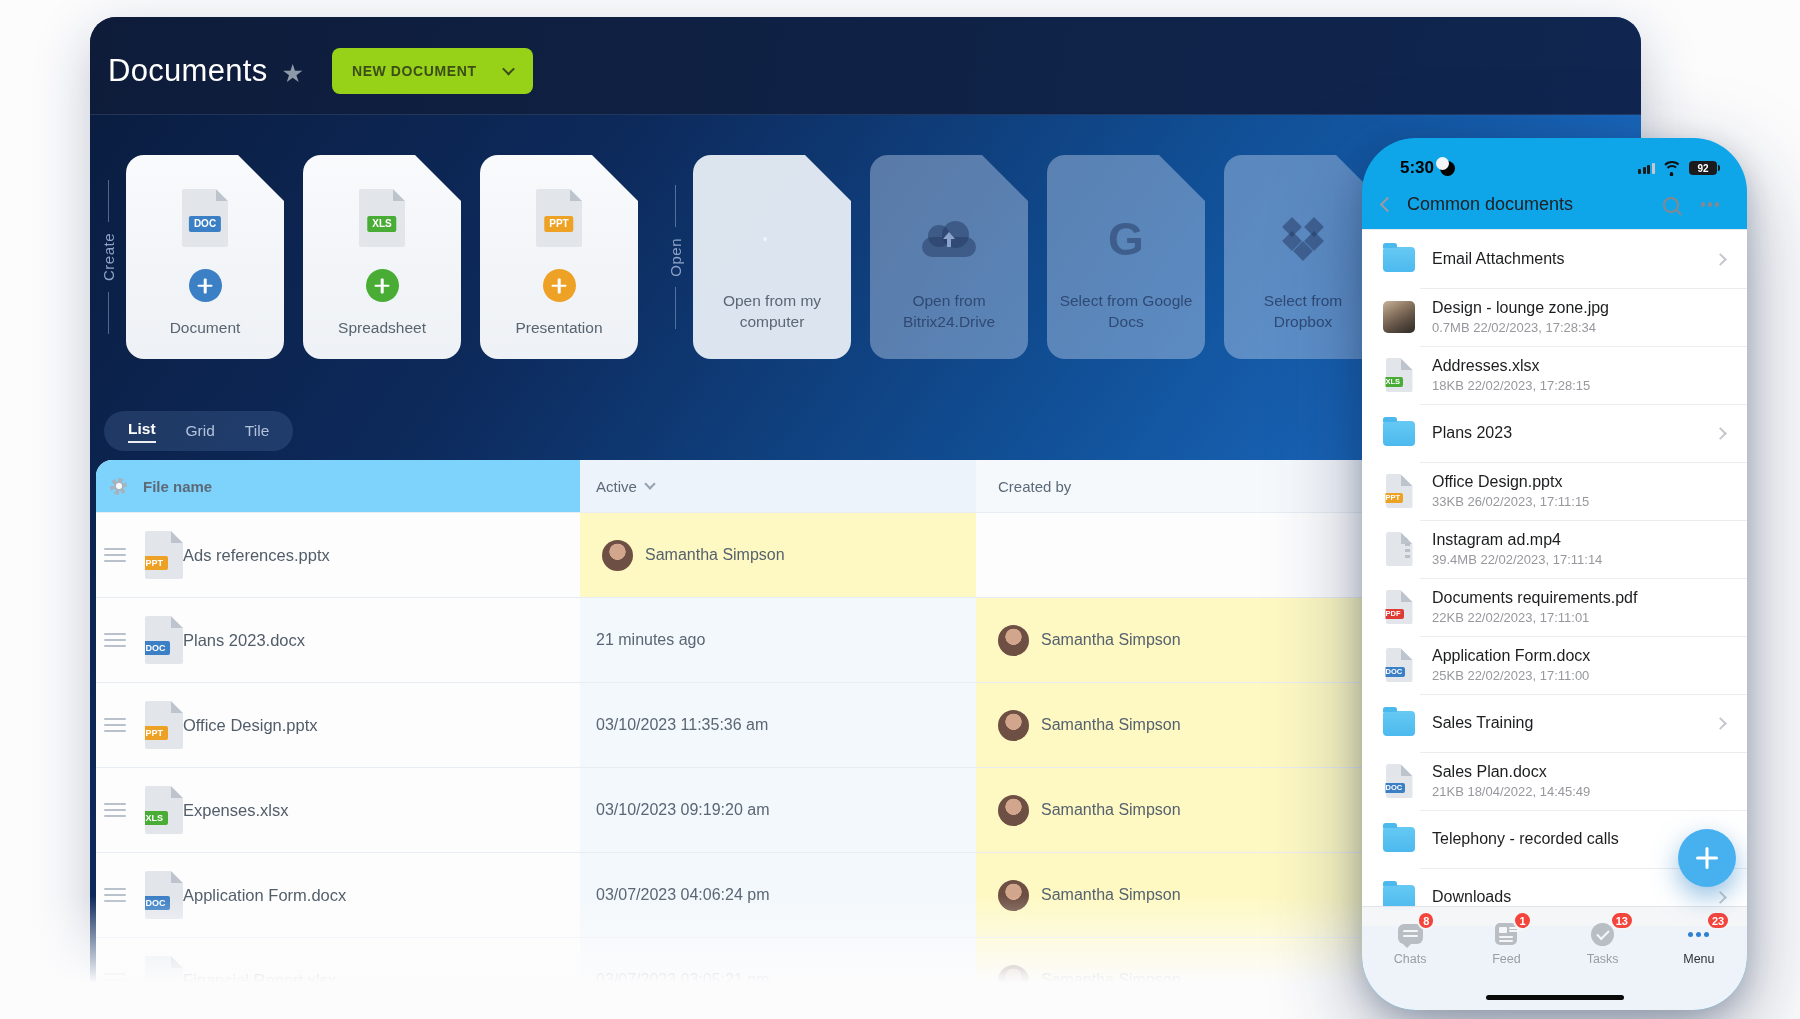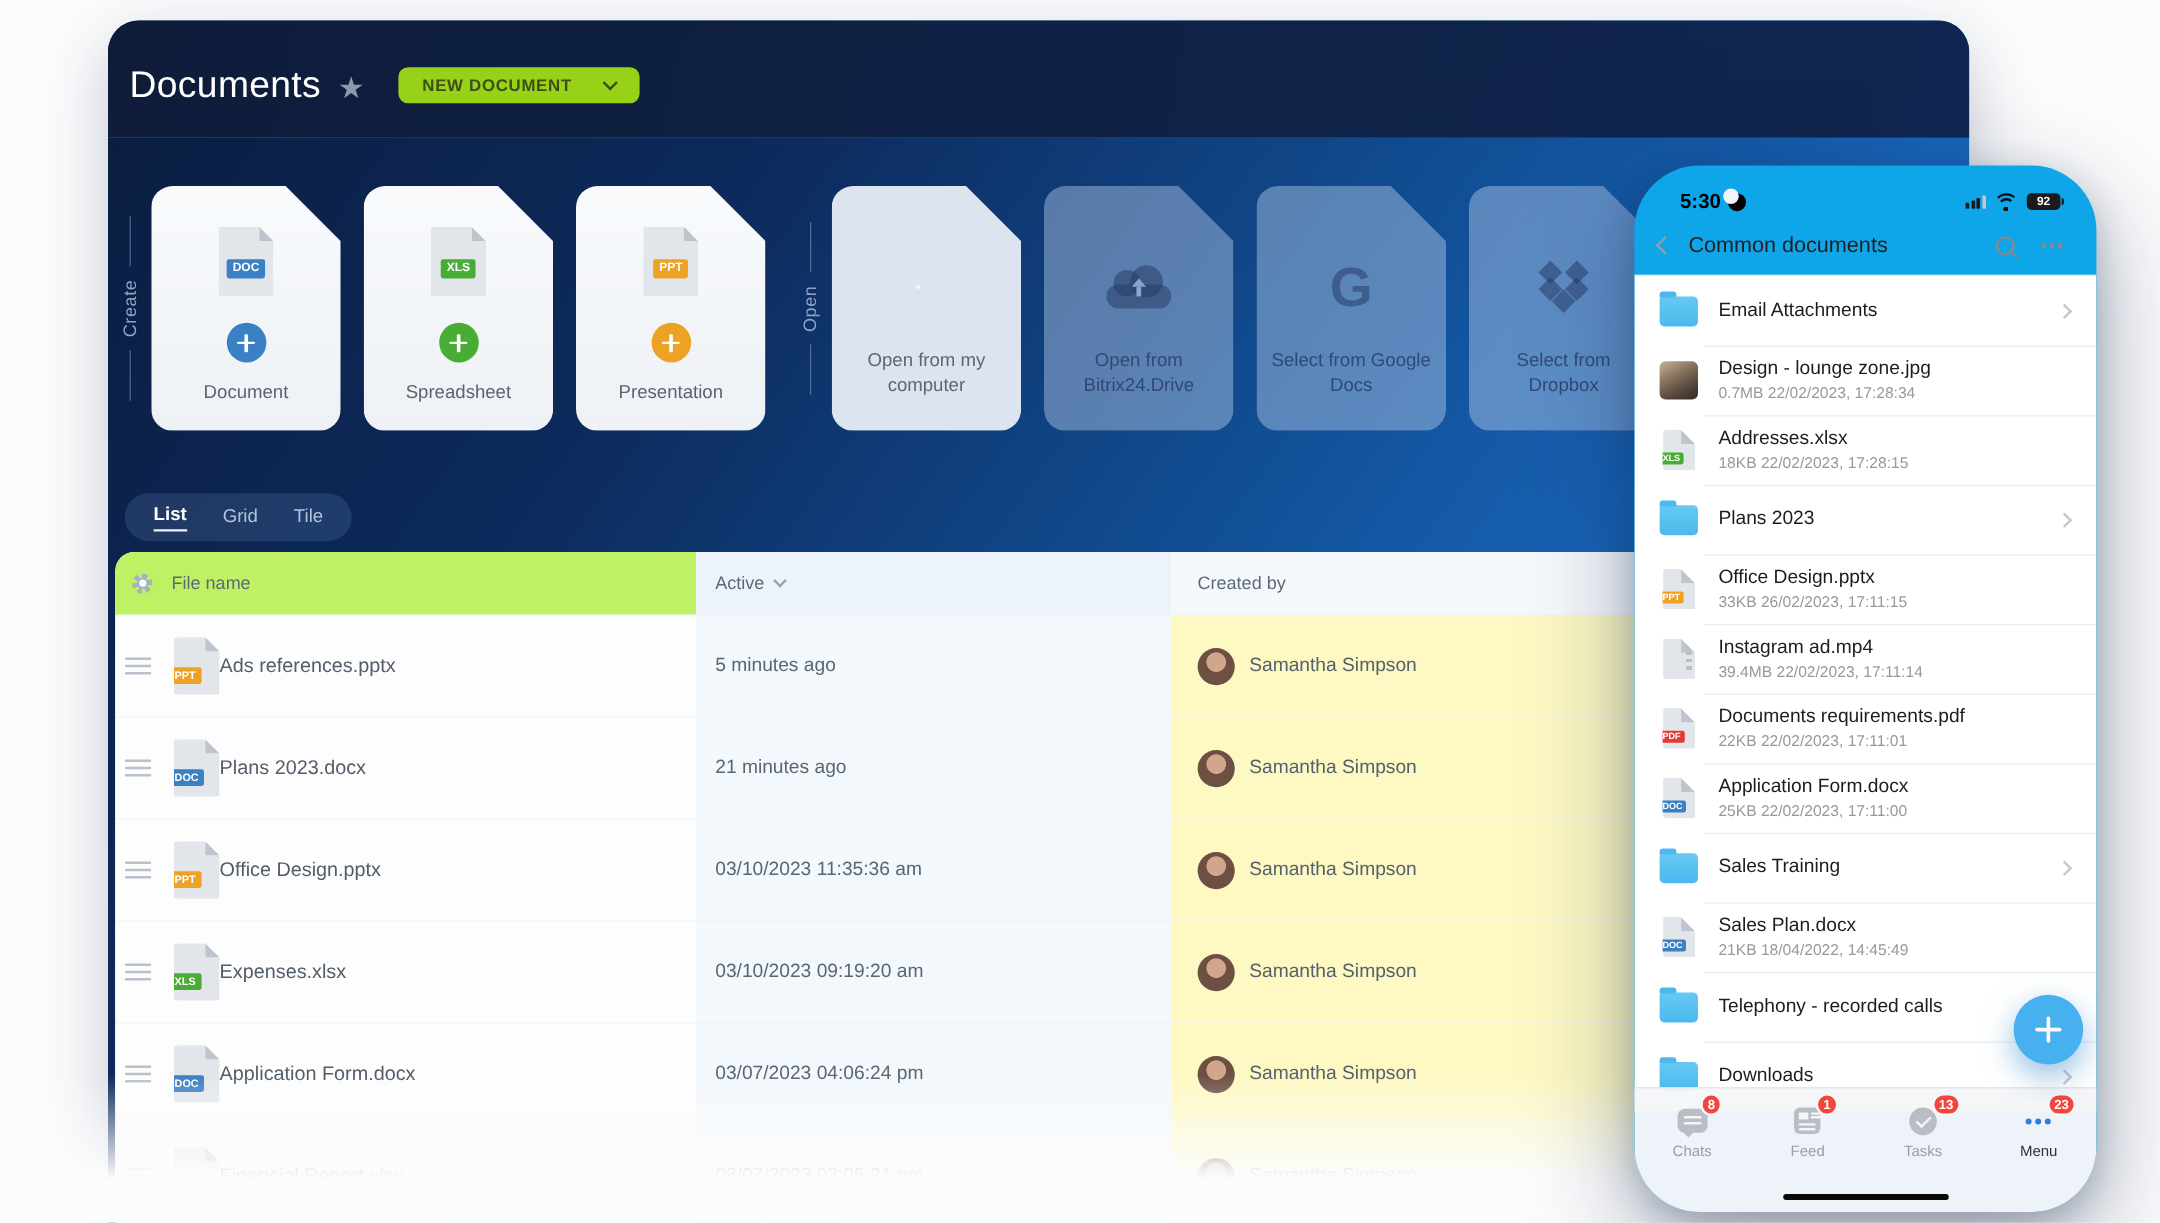--- a/index.html
+++ b/index.html
@@ -12,21 +12,21 @@
             background:linear-gradient(125deg,#0a1c3e 0%,#0d2a5c 28%,#115097 55%,#1d6fc9 78%,#3187dc 100%);
             box-shadow:0 18px 55px rgba(25,45,85,.25); }
 
   .win-header { position:absolute; top:0; left:0; right:0; height:98px;
                 background:linear-gradient(100deg,#0e1c3a 0%,#0f2246 55%,#102650 100%);
                 border-radius:26px 26px 0 0; border-bottom:1px solid rgba(110,140,190,.22);
                 display:flex; align-items:center; padding:10px 0 0 18px; }
   .win-title { color:#fff; font-size:31px; font-weight:400; letter-spacing:.3px; }
   .star-icon { color:#8e99a8; font-size:25px; margin:6px 0 0 14px; cursor:pointer; }
   .btn-new { margin-left:28px; background:#97d219; color:#3c4d16; border:none; cursor:pointer;
-             height:30px; border-radius:8px; padding:0 20px; display:flex; align-items:center; gap:27px;
+             height:46px; border-radius:8px; padding:0 20px; display:flex; align-items:center; gap:27px;
              font-family:inherit; font-size:14px; font-weight:700; letter-spacing:.6px; }
   .chev-down { width:9px; height:9px; border-left:2.5px solid #3c4d16; border-bottom:2.5px solid #3c4d16;
                transform:rotate(-45deg) translate(1px,-1px); }
   .search-box { flex:1; margin:0 206px 0 18px; height:46px; background:#fff; border-radius:6px;
                 display:flex; align-items:center; padding:0 18px; cursor:text; }
   .search-ph { color:#a6afba; font-size:15.5px; flex:1; }
   .mag { width:15px; height:15px; border:2.2px solid #a9b3bf; border-radius:50%; position:relative; flex:none; }
   .mag::after { content:''; position:absolute; width:2.2px; height:7px; background:#a9b3bf;
                 right:-3px; bottom:-5px; transform:rotate(-45deg); border-radius:2px; }
 
@@ -102,21 +102,21 @@
           border-radius:20px; display:flex; align-items:center; padding:0 24px; gap:30px; }
   .tab { color:#b3c2db; font-size:15.5px; cursor:pointer; padding-bottom:0; }
   .tab.active { color:#fff; font-weight:700; border-bottom:2px solid rgba(255,255,255,.92); padding-bottom:3px; }
 
   
   .table { position:absolute; left:6px; right:0; top:443px; bottom:0;
            border-radius:16px 16px 0 0; overflow:hidden; background:#fdfdfe; }
   .thead, .trow { display:grid; grid-template-columns:484px 396px 1fr; }
   .thead { height:52px; }
   .th { display:flex; align-items:center; font-size:15px; color:#5c6a78; }
-  .th.c1 { background:#bef264; padding-left:14px; gap:16px; }
+  .th.c1 { background:#7dd3fc; padding-left:14px; gap:16px;font-weight:bold; }
   .th.c2 { background:#edf3fa; padding-left:16px; gap:9px; }
   .th.c3 { background:#f6f9fc; padding-left:22px; }
   .gear-icon { width:17px; height:17px; border-radius:50%; position:relative; cursor:pointer; flex:none;
     background:conic-gradient(#a7b2bf 0 10%,transparent 10% 16.6%,#a7b2bf 16.6% 26.6%,transparent 26.6% 33.3%,#a7b2bf 33.3% 43.3%,transparent 43.3% 50%,#a7b2bf 50% 60%,transparent 60% 66.6%,#a7b2bf 66.6% 76.6%,transparent 76.6% 83.3%,#a7b2bf 83.3% 93.3%,transparent 93.3% 100%); }
   .gear-icon::after { content:''; position:absolute; inset:3.5px; border-radius:50%; background:#fbfcfd; border:2px solid #a7b2bf; }
   .sort-chevron-icon { width:8px; height:8px; border-left:2px solid #95a1ae; border-bottom:2px solid #95a1ae;
                        transform:rotate(-45deg); margin-top:-4px; cursor:pointer; }
   .trow { height:85px; border-top:1px solid #e8edf3; cursor:pointer; }
   .td { display:flex; align-items:center; }
   .td.c1 { background:#fdfdfe; padding-left:8px; }
@@ -330,21 +330,20 @@
               <i></i>
               <i></i>
               <i></i>
             </span>
             <span class="page sm">
               <i class="fold"></i>
               <b class="badge" style="background: rgb(237, 162, 38);">PPT</b>
             </span>
             <span class="fname">Ads references.pptx</span>
           </div>
-          <div class="td c2">5 minutes ago</div>
           <div class="td c3">
             <span class="avatar"></span>
             <span>Samantha Simpson</span>
           </div>
         </div>
         <div class="trow">
           <div class="td c1">
             <span class="handle">
               <i></i>
               <i></i>

